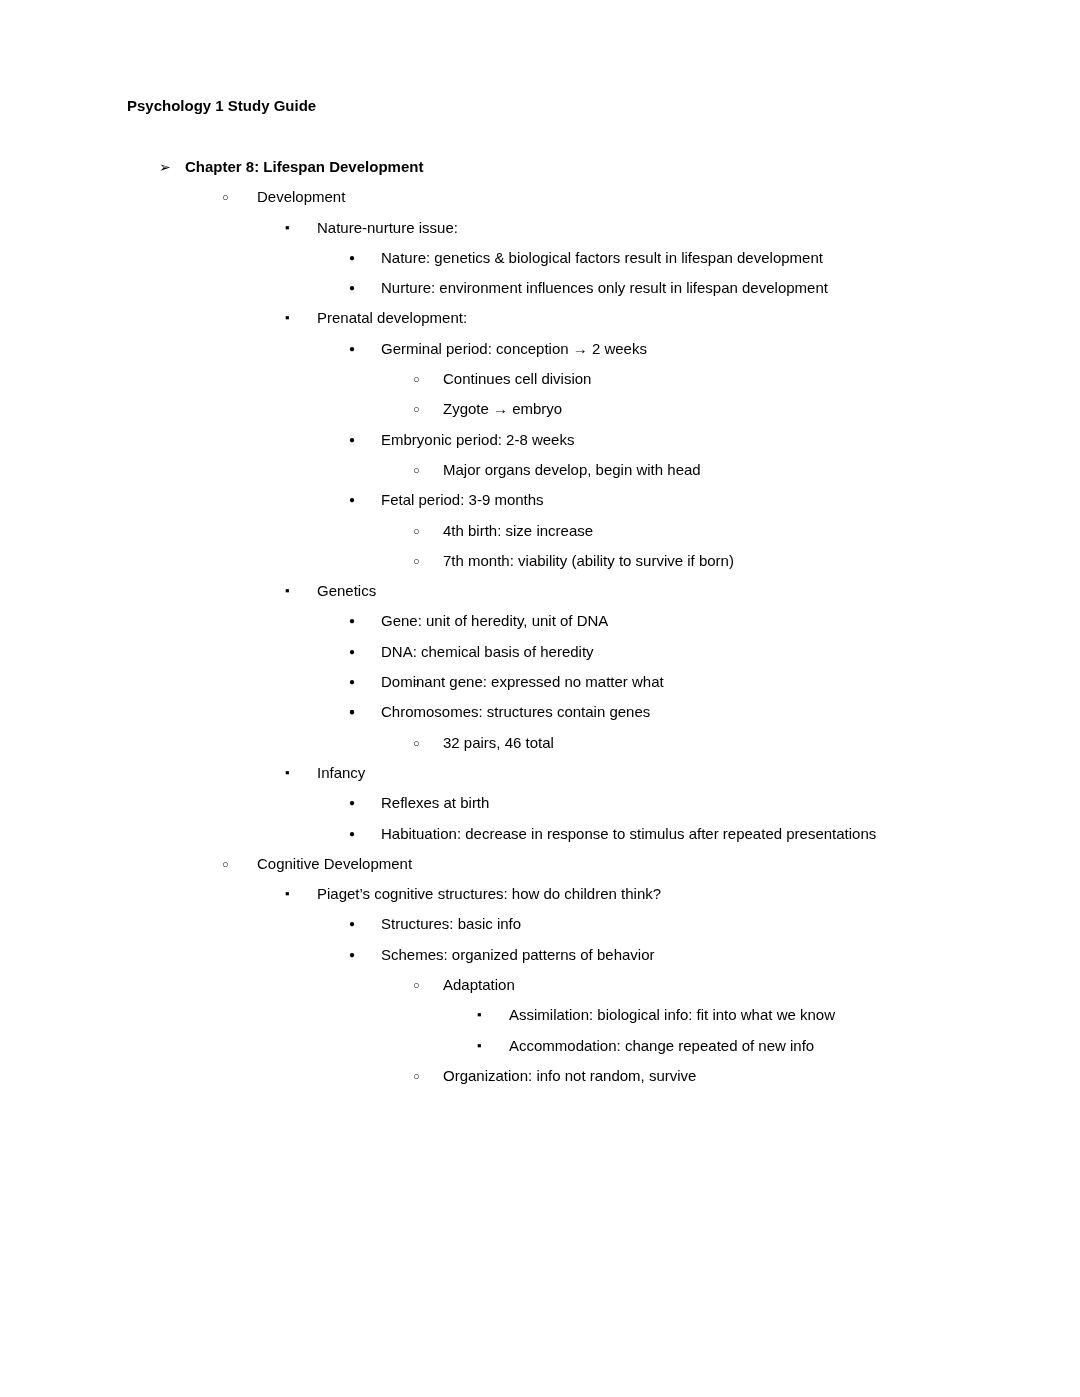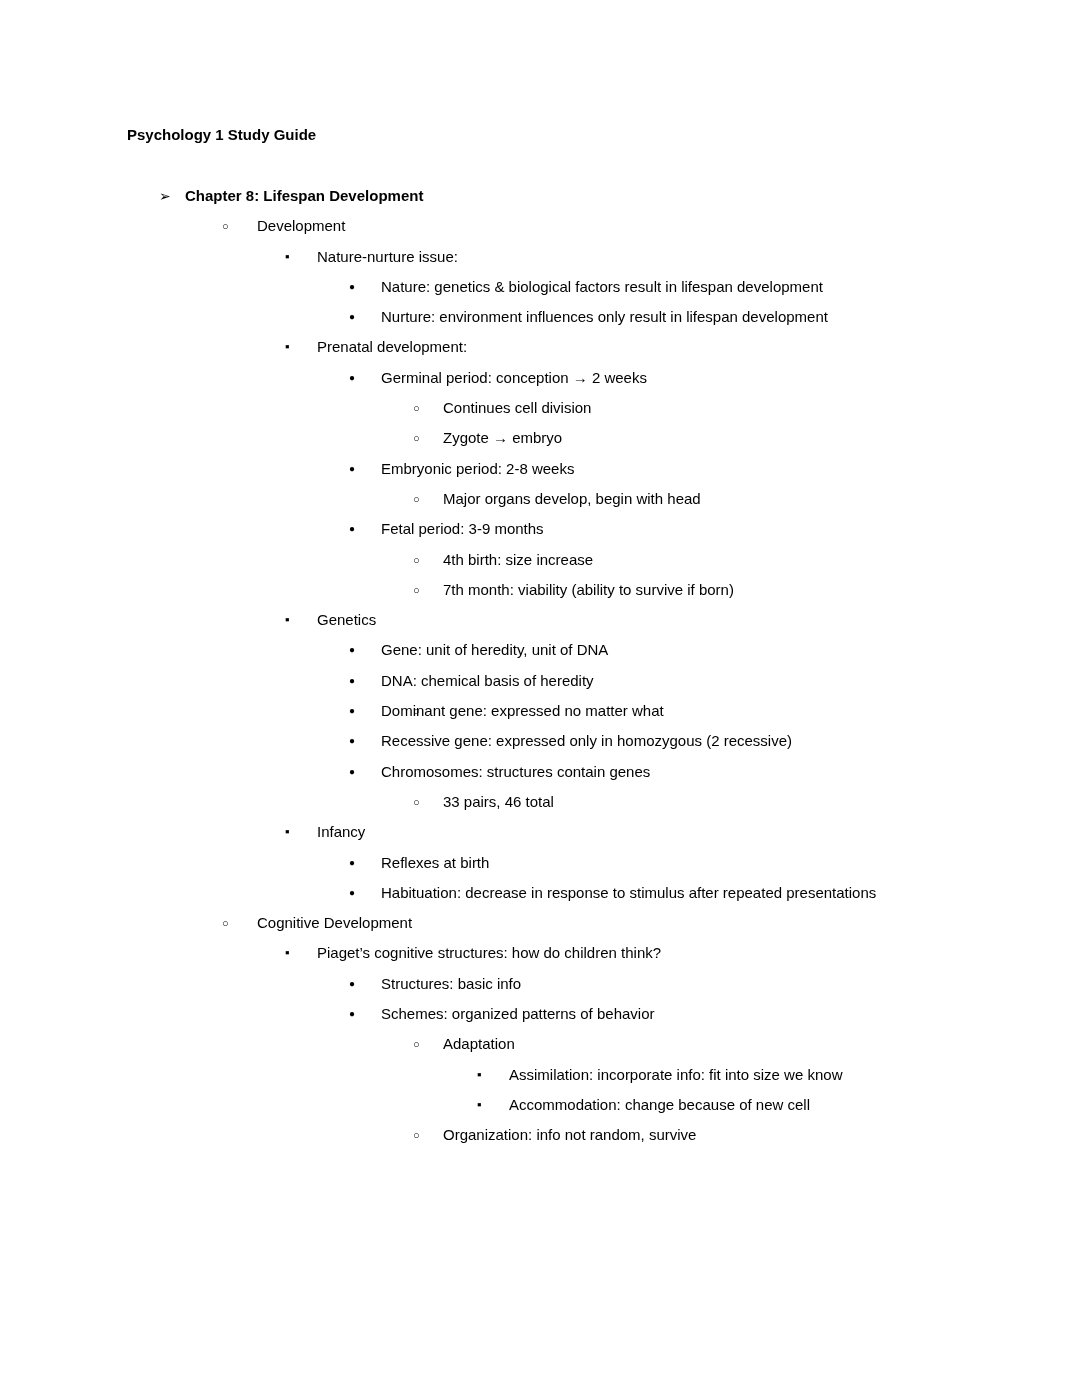--- a/index.html
+++ b/index.html
@@ -10,21 +10,21 @@
   .page {
     position: relative;
     width: 1080px;
     min-height: 1397px;
     box-sizing: border-box;
     background: #ffffff;
     color: #000000;
     font-family: "Liberation Sans", sans-serif;
     font-size: 15px;
     line-height: 30.3px;
-    padding-top: 120px;
+    padding-top: 91px;
   }
   .doc-title {
     margin: 0 128px 0 127px;
     font-size: 15px;
     font-weight: 700;
     line-height: 30px;
   }
   .outline {
     margin-top: 31px;
   }
@@ -70,28 +70,28 @@
       <div class="row level-4"><span class="bullet disc">●</span><span class="text">Embryonic period: 2-8 weeks</span></div>
       <div class="row level-5"><span class="bullet circle">○</span><span class="text">Major organs develop, begin with head</span></div>
       <div class="row level-4"><span class="bullet disc">●</span><span class="text">Fetal period: 3-9 months</span></div>
       <div class="row level-5"><span class="bullet circle">○</span><span class="text">4th birth: size increase</span></div>
       <div class="row level-5"><span class="bullet circle">○</span><span class="text">7th month: viability (ability to survive if born)</span></div>
       <div class="row level-3"><span class="bullet square">▪</span><span class="text">Genetics</span></div>
       <div class="row level-4"><span class="bullet disc">●</span><span class="text">Gene: unit of heredity, unit of DNA</span></div>
       <div class="row level-4"><span class="bullet disc">●</span><span class="text">DNA: chemical basis of heredity</span></div>
       <div class="row level-5"><span class="bullet circle">○</span></div>
       <div class="row level-4"><span class="bullet disc">●</span><span class="text">Dominant gene: expressed no matter what</span></div>
-      <div class="row level-4"><span class="bullet disc">●</span><span class="text">Recessive gene: expressed only in homozygous (2 recessive)</span></div>
+      <div class="row level-4"><span class="bullet disc">●</span></div>
       <div class="row level-4"><span class="bullet disc">●</span><span class="text">Chromosomes: structures contain genes</span></div>
-      <div class="row level-5"><span class="bullet circle">○</span><span class="text">33 pairs, 46 total</span></div>
+      <div class="row level-5"><span class="bullet circle">○</span><span class="text">32 pairs, 46 total</span></div>
       <div class="row level-3"><span class="bullet square">▪</span><span class="text">Infancy</span></div>
       <div class="row level-4"><span class="bullet disc">●</span><span class="text">Reflexes at birth</span></div>
       <div class="row level-4"><span class="bullet disc">●</span><span class="text">Habituation: decrease in response to stimulus after repeated presentations</span></div>
       <div class="row level-2"><span class="bullet circle">○</span><span class="text">Cognitive Development</span></div>
       <div class="row level-3"><span class="bullet square">▪</span><span class="text">Piaget’s cognitive structures: how do children think?</span></div>
       <div class="row level-4"><span class="bullet disc">●</span><span class="text">Structures: basic info</span></div>
       <div class="row level-4"><span class="bullet disc">●</span><span class="text">Schemes: organized patterns of behavior</span></div>
       <div class="row level-5"><span class="bullet circle">○</span><span class="text">Adaptation</span></div>
-      <div class="row level-6"><span class="bullet square">▪</span><span class="text">Assimilation: incorporate info: fit into size we know</span></div>
-      <div class="row level-6"><span class="bullet square">▪</span><span class="text">Accommodation: change because of new cell</span></div>
+      <div class="row level-6"><span class="bullet square">▪</span><span class="text">Assimilation: biological info: fit into what we know</span></div>
+      <div class="row level-6"><span class="bullet square">▪</span><span class="text">Accommodation: change repeated of new info</span></div>
       <div class="row level-5"><span class="bullet circle">○</span><span class="text">Organization: info not random, survive</span></div>
     </div>
 </div>
 
 </body></html>

